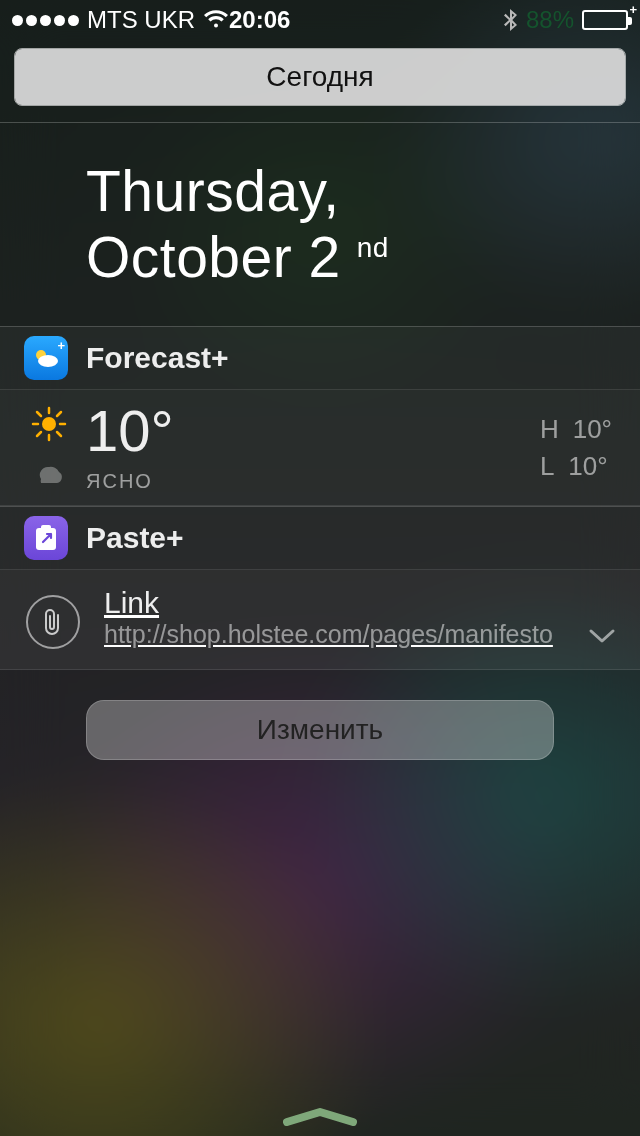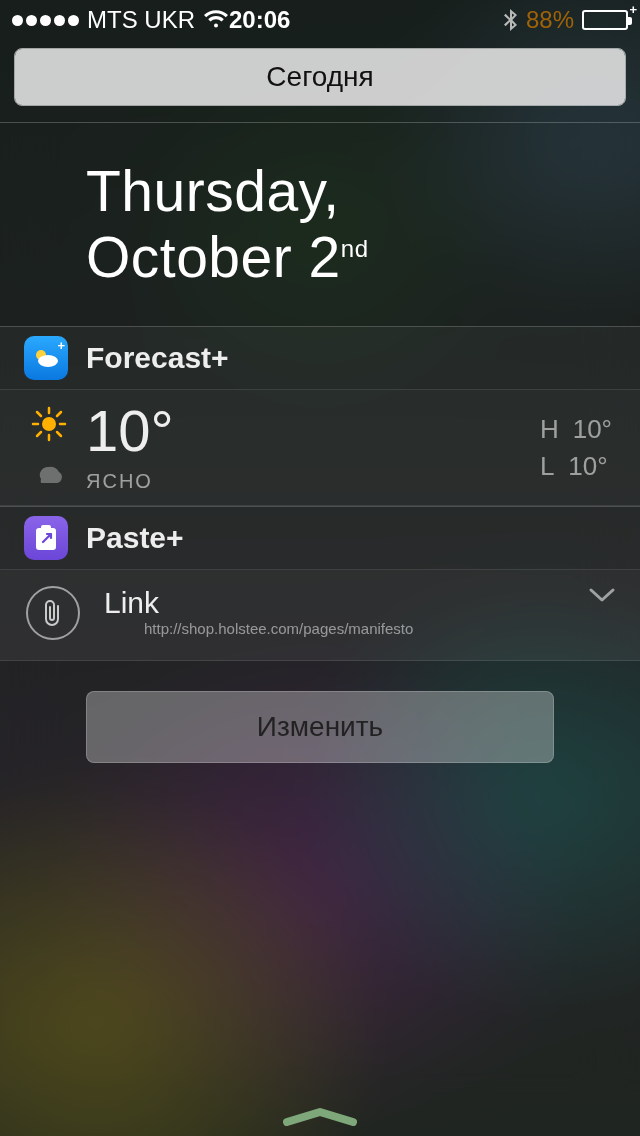--- a/index.html
+++ b/index.html
@@ -28,21 +28,21 @@
   
   .status-bar {
     height: 40px; display: flex; align-items: center; padding: 6px 12px;
     font-size: 24px; font-weight: 400; color: #fff;
   }
   .status-left, .status-right { display: flex; align-items: center; gap: 8px; }
   .status-center { flex: 1; text-align: left; font-weight: 600; }
   .signal-dots { display: flex; gap: 3px; }
   .signal-dots span { width: 11px; height: 11px; border-radius: 50%; background: #fff; display: inline-block; }
   .wifi-icon, .bt-icon { display: inline-flex; }
-  .status-right { color: #a16207; }
+  .status-right { color: #14532d; }
   .battery { display:inline-flex; align-items:center; gap:3px; }
   .battery-body { width: 46px; height: 20px; border: 2px solid #fff; border-radius: 3px; position: relative; padding:2px; }
   .battery-body::after { content:""; position:absolute; right:-6px; top:5px; width:4px; height:8px; background:#fff; border-radius:0 2px 2px 0;}
   .battery-fill { height:100%; background:#fff; border-radius:1px; }
 
   
   .seg-wrap { padding: 8px 14px 16px; }
   .segmented {
     display: flex; border: 1px solid rgba(255,255,255,0.6); border-radius: 8px; overflow: hidden;
     height: 58px;
@@ -53,21 +53,21 @@
   }
   .seg-active { background: rgba(220,220,220,0.92); color: #111; }
   .seg-inactive { color: rgba(255,255,255,0.85); }
   .segmented > div + div { border-left: 1px solid rgba(255,255,255,0.5); }
 
   .divider { height:1px; background: rgba(255,255,255,0.22); }
 
   
   .date-block { padding: 36px 20px 36px 86px; }
   .date-line { font-size: 57px; font-weight: 200; letter-spacing: 0.5px; color: #fff; line-height: 1.15; }
-  .date-sup { font-size: 24px; vertical-align: super; }
+  .date-sup { font-size: 28px; vertical-align: super; margin-left: 16px; }
 
   
   .widget-header {
     display:flex; align-items:center; gap:18px; padding: 10px 20px 10px 24px;
     background: rgba(255,255,255,0.04);
     border-top: 1px solid rgba(255,255,255,0.18);
     border-bottom: 1px solid rgba(255,255,255,0.10);
     height: 64px;
   }
   .widget-title { font-size: 30px; font-weight: 700; color: rgba(255,255,255,0.92); }
@@ -84,38 +84,39 @@
   }
   .forecast-left-icons { width: 54px; display:flex; flex-direction:column; align-items:center; justify-content:space-between; padding:4px 0 6px; gap:10px;}
   .forecast-main { flex:1; padding-left: 10px; }
   .temp-big { font-size: 58px; font-weight: 200; color: rgba(255,255,255,0.92); line-height:1; }
   .temp-cond { font-size: 20px; letter-spacing: 2px; color: rgba(255,255,255,0.55); margin-top: 10px; text-transform: uppercase; }
   .forecast-right { display:flex; flex-direction:column; justify-content:center; gap:6px; font-size:26px; font-weight:300; color: rgba(255,255,255,0.55); }
   .forecast-right .row { display:flex; gap:14px; }
 
   
   .paste-body {
-    display:flex; align-items:flex-start; padding: 16px 24px 20px 26px; gap: 24px;
+    display:flex; align-items:flex-end; padding: 16px 24px 20px 26px; gap: 24px;
     background: rgba(255,255,255,0.06);
     border-bottom: 1px solid rgba(255,255,255,0.10);
+    text-decoration: underline;
   }
   .attach-circle {
     width: 54px; height: 54px; border-radius: 50%;
     border: 2px solid rgba(255,255,255,0.55);
     display:flex; align-items:center; justify-content:center; flex-shrink:0;
   }
   .paste-text { flex:1; min-width:0; }
   .paste-title { font-size: 30px; font-weight: 300; color: rgba(255,255,255,0.92); }
-  .paste-url { font-size: 15px; color: rgba(255,255,255,0.50); white-space: nowrap; overflow:hidden; text-overflow: ellipsis; margin-left: 40px; }
+  .paste-url { font-size: 25px; color: rgba(255,255,255,0.50); white-space: nowrap; overflow:hidden; text-overflow: ellipsis; }
   .chevron { color: rgba(255,255,255,0.55); flex-shrink:0; }
 
   
   .edit-wrap { padding: 30px 86px; }
   .edit-button {
-    height: 72px; border-radius: 8px;
+    height: 60px; border-radius: 18px;
     background: rgba(255,255,255,0.30);
     border: 1px solid rgba(255,255,255,0.20);
     display:flex; align-items:center; justify-content:center;
     font-size: 28px; color: #222; font-weight: 400;
   }
 
   
   .grabber {
     position:absolute; left:50%; transform:translateX(-50%); bottom:10px;
     width: 74px; height: 18px;

